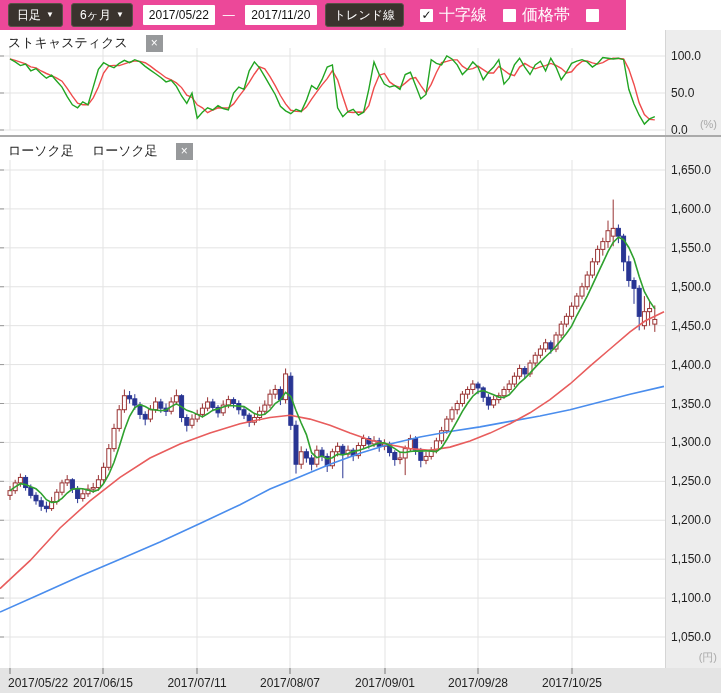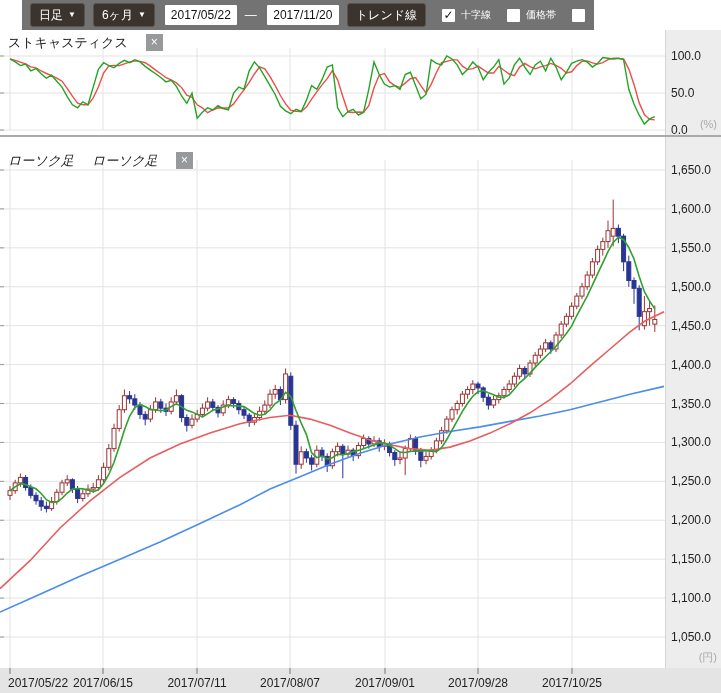--- a/index.html
+++ b/index.html
@@ -1,41 +1,41 @@
 <!DOCTYPE html>
 <html><head>
 <meta charset="utf-8">
 <style>
   html,body{margin:0;padding:0;}
   body{width:721px;height:693px;overflow:hidden;background:#fff;
        font-family:"Liberation Sans","DejaVu Sans",sans-serif;position:relative;}
   
-  .toolbar{position:absolute;left:0;top:0;width:572px;height:30px;background:#737373;
-           display:flex;align-items:center;white-space:nowrap;margin-left:22px;}
+  .toolbar{position:absolute;left:0;top:0;width:626px;height:30px;background:#ec4899;
+           display:flex;align-items:center;white-space:nowrap;}
   .tbtn{background:#3a332e;border:1px solid #5a5148;border-radius:3px;color:#fff;
         font-size:12px;height:22px;line-height:20px;padding:0 8px;margin-left:8px;
         display:inline-flex;align-items:center;cursor:pointer;}
   .tbtn .caret{font-size:8px;margin-left:5px;}
   .tdate{width:72px;height:20px;border:none;border-radius:1px;background:#fff;color:#111;
          font-size:12px;text-align:center;margin-left:10px;padding:0;
          font-family:"Liberation Sans",sans-serif;}
   .tdash{color:#fff;font-size:12px;margin-left:8px;}
   .tdate+.tdash{margin-left:8px;}
   .cbgroup{display:inline-flex;align-items:center;margin-left:16px;}
   .cbx{width:13px;height:13px;background:#fff;border-radius:1px;display:inline-block;
        text-align:center;line-height:13px;font-size:12px;font-weight:bold;color:#111;
        cursor:pointer;}
-  .cblabel{color:#fff;font-size:10px;margin-left:6px;}
+  .cblabel{color:#fff;font-size:16px;margin-left:6px;}
   
-  .pane-header{position:absolute;left:8px;display:flex;align-items:flex-start;z-index:3;}
+  .pane-header{position:absolute;left:8px;display:flex;align-items:center;z-index:3;}
   .pane-title{font-size:13px;color:#222;margin-right:18px;}
   .pane-close{width:17px;height:17px;background:#97999b;color:#fff;text-align:center;
               line-height:16px;font-size:12px;display:inline-block;cursor:pointer;}
   #stoch-header{top:34px;}
-  #price-header{top:152px;font-style:italic;}
+  #price-header{top:142px;}
   svg{position:absolute;left:0;display:block;}
   #stoch-svg{top:30px;}
   #price-svg{top:135px;}
 </style>
 </head>
 <body>
 
 <div class="toolbar">
   <span class="tbtn">
     <span>日足</span>

